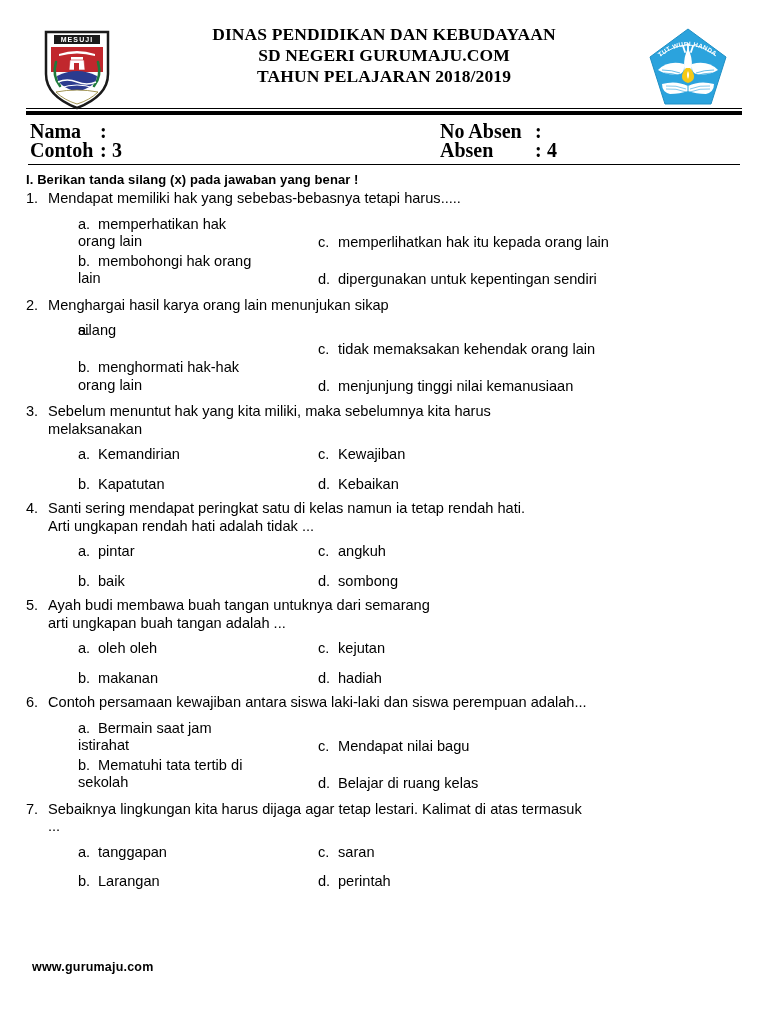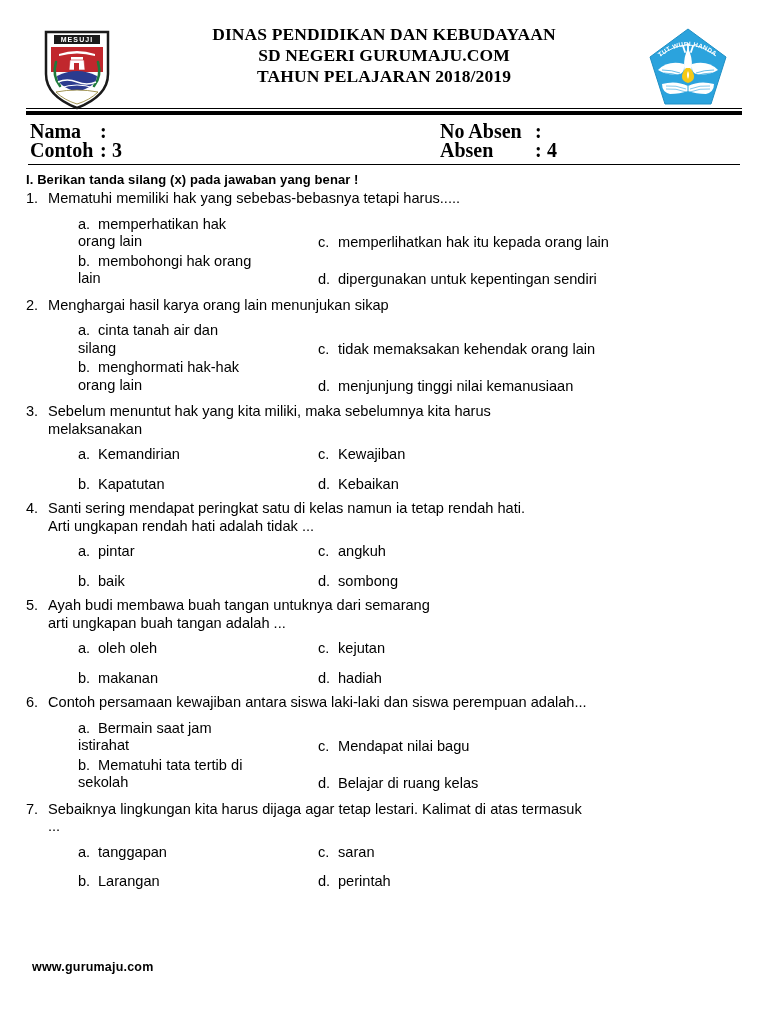--- a/index.html
+++ b/index.html
@@ -255,21 +255,21 @@
   </div>
 
   <div class="identity-rule"></div>
 
   <div class="instruction">I. Berikan tanda silang (x) pada jawaban yang benar !</div>
 
   <div class="questions" id="questions-root">
       <div class="question" style="margin-bottom: 7px;">
         <div class="q-stem">
           <span class="q-num">1.</span>
-          <span class="stem-line">Mematuhi memiliki hak yang sebebas-bebasnya tetapi harus.....</span>
+          <span class="stem-line">Mendapat memiliki hak yang sebebas-bebasnya tetapi harus.....</span>
         </div>
         <div class="options" style="margin-top: 8px; height: 74px;">
           <div class="opt col-left" style="top: 0px;">
             <span class="marker">a.</span>
             <span class="otext">memperhatikan hak</span>
             <span class="owrap">orang lain</span>
           </div>
           <div class="opt col-left" style="top: 37px;">
             <span class="marker">b.</span>
             <span class="otext">membohongi hak orang</span>
@@ -286,21 +286,20 @@
         </div>
       </div>
       <div class="question" style="margin-bottom: 7px;">
         <div class="q-stem">
           <span class="q-num">2.</span>
           <span class="stem-line">Menghargai hasil karya orang lain menunjukan sikap</span>
         </div>
         <div class="options" style="margin-top: 8px; height: 74px;">
           <div class="opt col-left" style="top: 0px;">
             <span class="marker">a.</span>
-            <span class="otext">cinta tanah air dan</span>
             <span class="owrap">silang</span>
           </div>
           <div class="opt col-left" style="top: 37px;">
             <span class="marker">b.</span>
             <span class="otext">menghormati hak-hak</span>
             <span class="owrap">orang lain</span>
           </div>
           <div class="opt col-right" style="top: 18.5px;">
             <span class="marker">c.</span>
             <span class="otext">tidak memaksakan kehendak orang lain</span>

